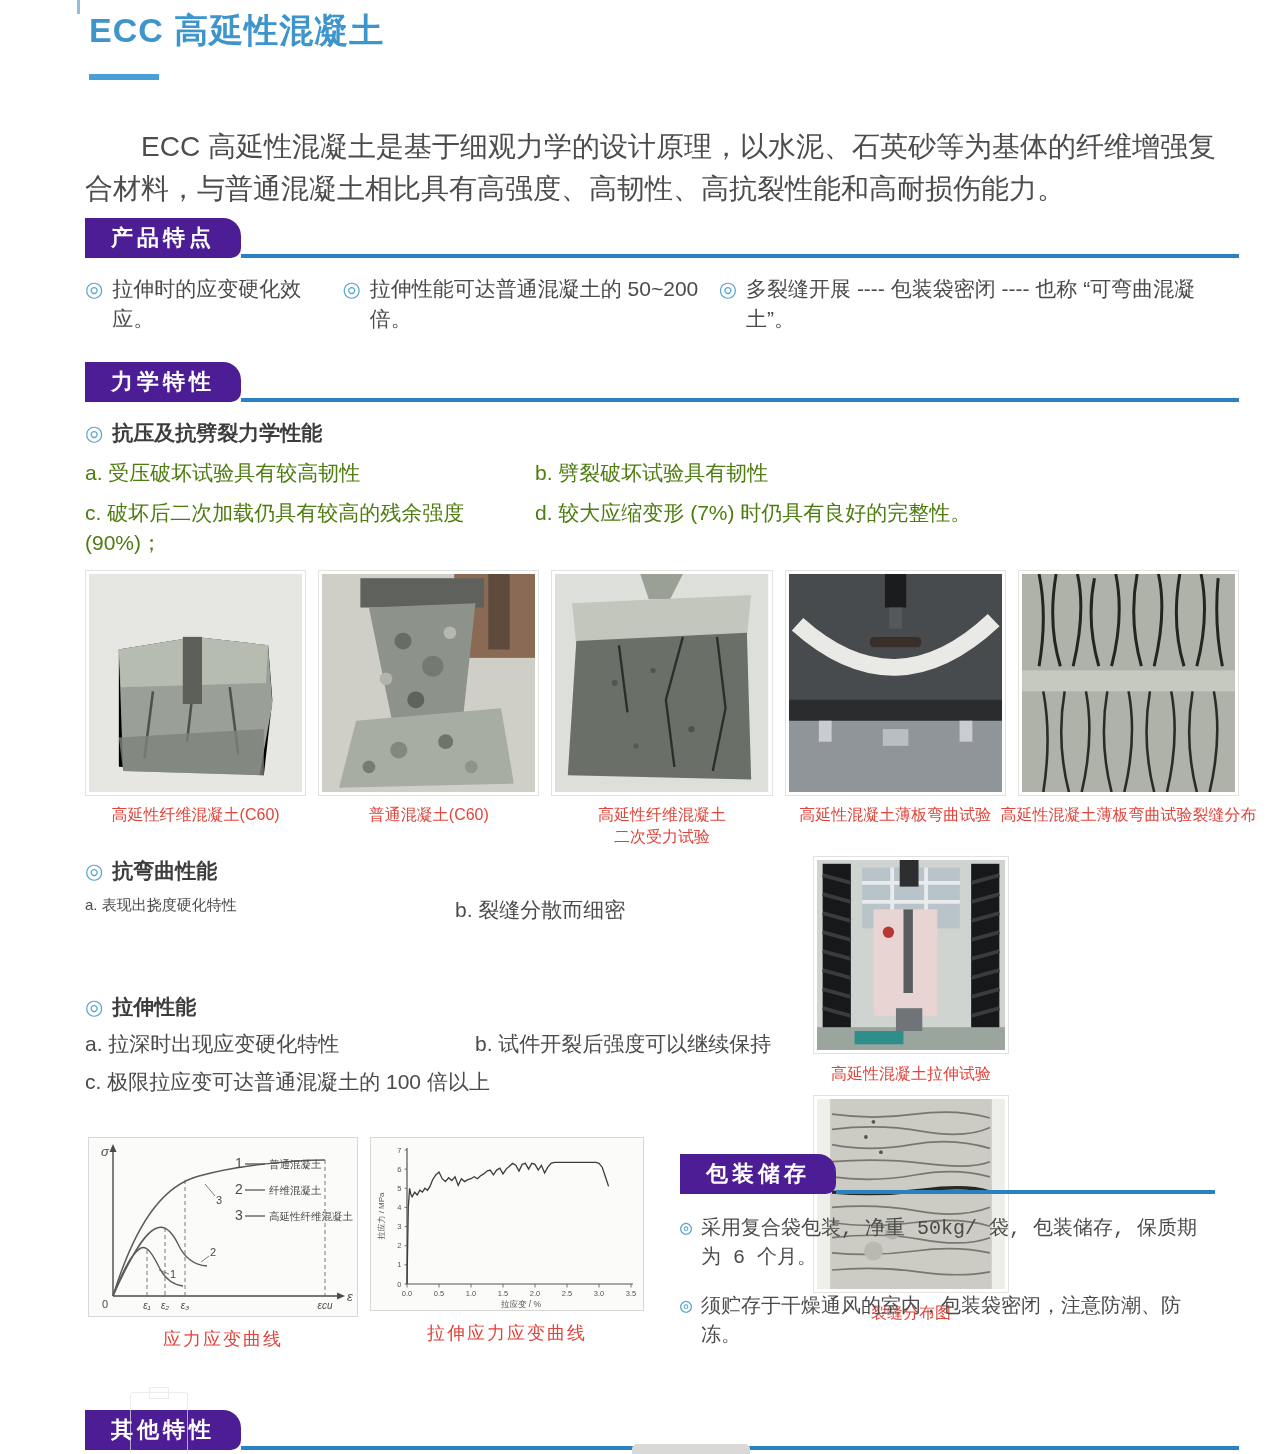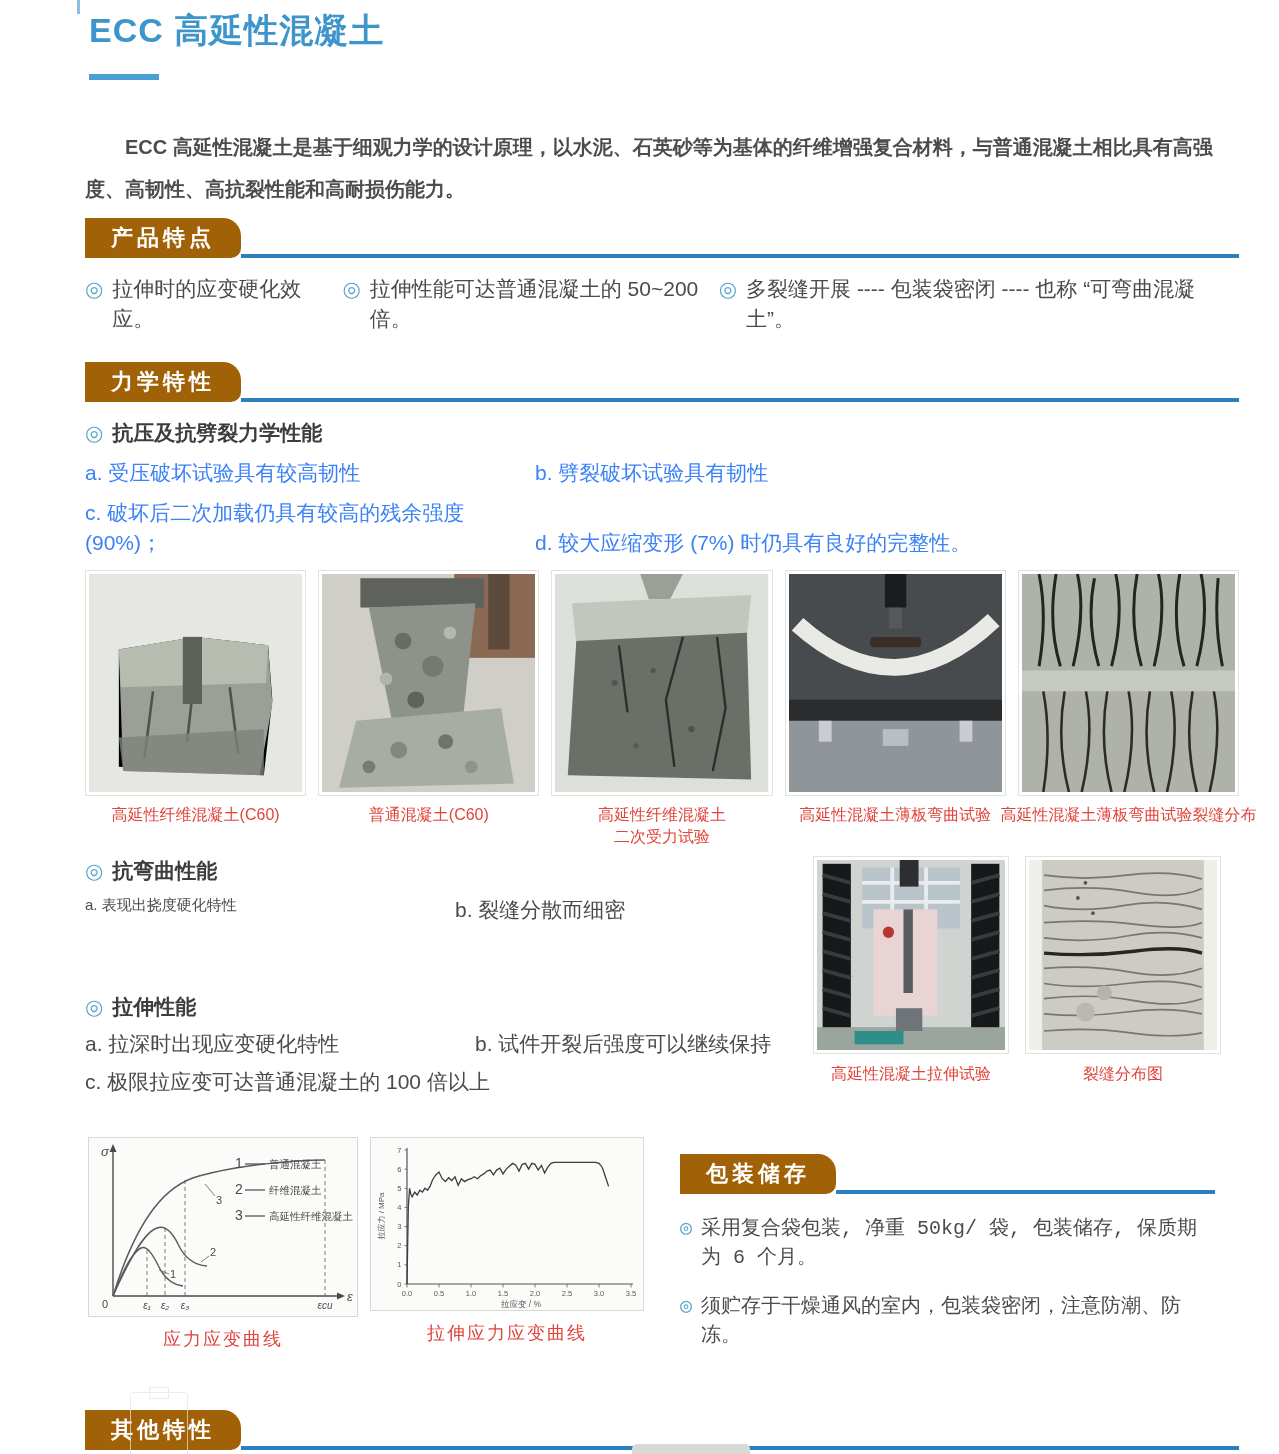--- a/index.html
+++ b/index.html
@@ -4,49 +4,49 @@
 <style>
   html,body{margin:0;padding:0;}
   body{
     width:1279px;height:1454px;background:#ffffff;overflow:hidden;position:relative;
     font-family:"Liberation Sans","DejaVu Sans",sans-serif;color:#4b4b4b;
   }
   .top-tick{position:absolute;left:77px;top:0;width:3px;height:14px;background:#8cbede;}
   .content{padding:8px 40px 0 85px;}
   h1.title{margin:0 0 0 4px;font-size:34px;font-weight:700;color:#3e95cc;letter-spacing:1px;}
   .title-underline{width:70px;height:6px;background:#4a9fd4;margin:20px 0 0 4px;}
-  .intro{margin:46px 0 0 0;font-size:20px;line-height:42px;color:#4c4c4c;text-indent:2em;font-weight:bold;}
+  .intro{margin:46px 0 0 0;font-size:28px;line-height:42px;color:#4c4c4c;text-indent:2em;}
   
   .sec{display:flex;align-items:flex-end;}
   .tab{
-    width:156px;height:40px;background:#a16207;color:#fff;font-size:22px;font-weight:700;
+    width:156px;height:40px;background:#4c1d95;color:#fff;font-size:22px;font-weight:700;
     letter-spacing:4px;display:flex;align-items:center;justify-content:center;
     border-radius:0 18px 10px 0;flex:0 0 auto;
   }
   .rule{flex:1;height:4px;background:#2a81c2;}
   
   .b{display:flex;align-items:flex-start;font-size:21px;color:#4b4b4b;line-height:30px;}
   .ring{color:#5aa6cb;margin-right:9px;flex:0 0 auto;}
   .bt{font-weight:700;color:#3d3d3d;}
   .features-row{display:flex;margin-top:16px;}
   .features-row .b:nth-child(1){width:260px;}
   .features-row .b:nth-child(2){width:380px;}
   .mech-title{margin-top:16px;}
-  .cols{display:flex;font-size:21px;color:#3b82f6;margin-top:10px;line-height:30px;align-items:flex-end;}
+  .cols{display:flex;font-size:21px;color:#4d7c0f;margin-top:10px;line-height:30px;}
   .col-a{width:450px;flex:0 0 auto;}
   
   .ph-grid{display:flex;gap:12px;margin-top:12px;}
   .ph{flex:1;margin:0;text-align:center;}
   .ph-img{border:1px solid #e2e2e0;background:#fff;padding:3px;height:218px;}
   .ph-img svg{width:100%;height:100%;display:block;}
   .ph figcaption{margin:8px -22px 0;font-size:16px;color:#e0443a;white-space:pre-line;line-height:22px;}
   
   .mid{position:relative;height:500px;margin:6px 64px 0 85px;}
   .mid .abs{position:absolute;}
-  .rp-grid{display:flex;gap:16px;}
+  .rp-grid{display:flex;gap:10px;flex-direction:column;}
   .rp{width:196px;margin:0;text-align:center;}
   .rp .ph-img{height:190px;}
   .rp figcaption{margin:10px 0 0;font-size:16px;color:#e0443a;}
   
   .charts{display:flex;gap:12px;}
   .chart{margin:0;text-align:center;}
   .chart-box{border:1px solid #d8d8d6;background:#fbfbf9;}
   .chart-box svg{display:block;}
   .chart figcaption{margin:10px 0 0;font-size:18px;color:#e0443a;letter-spacing:2px;}
   

